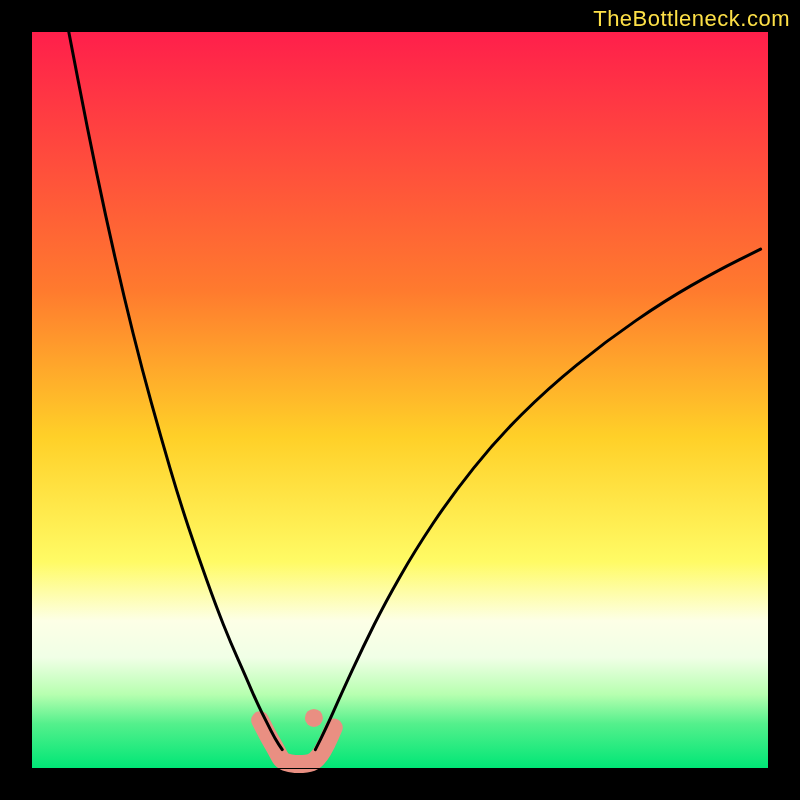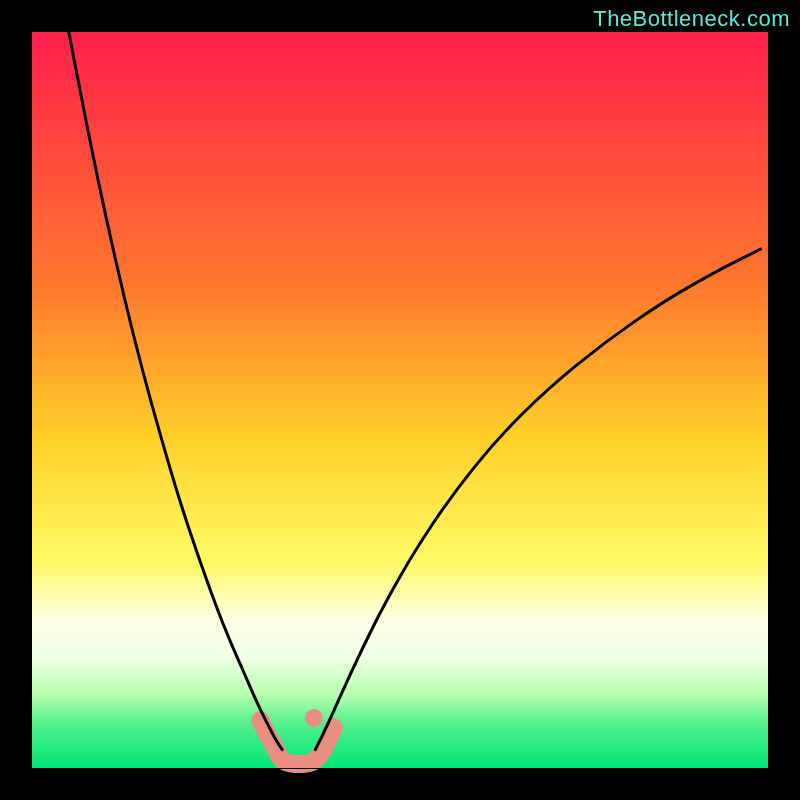--- a/index.html
+++ b/index.html
@@ -13,21 +13,21 @@
   .stage {
     position: relative;
     width: 800px;
     height: 800px;
     background: #000;
   }
   .watermark {
     position: absolute;
     top: 6px;
     right: 10px;
-    color: #5eead4;
+    color: #fde047;
     font-family: Arial, Helvetica, sans-serif;
     font-size: 22px;
     letter-spacing: 0.5px;
     user-select: none;
   }
   svg {
     position: absolute;
     top: 0;
     left: 0;
   }

